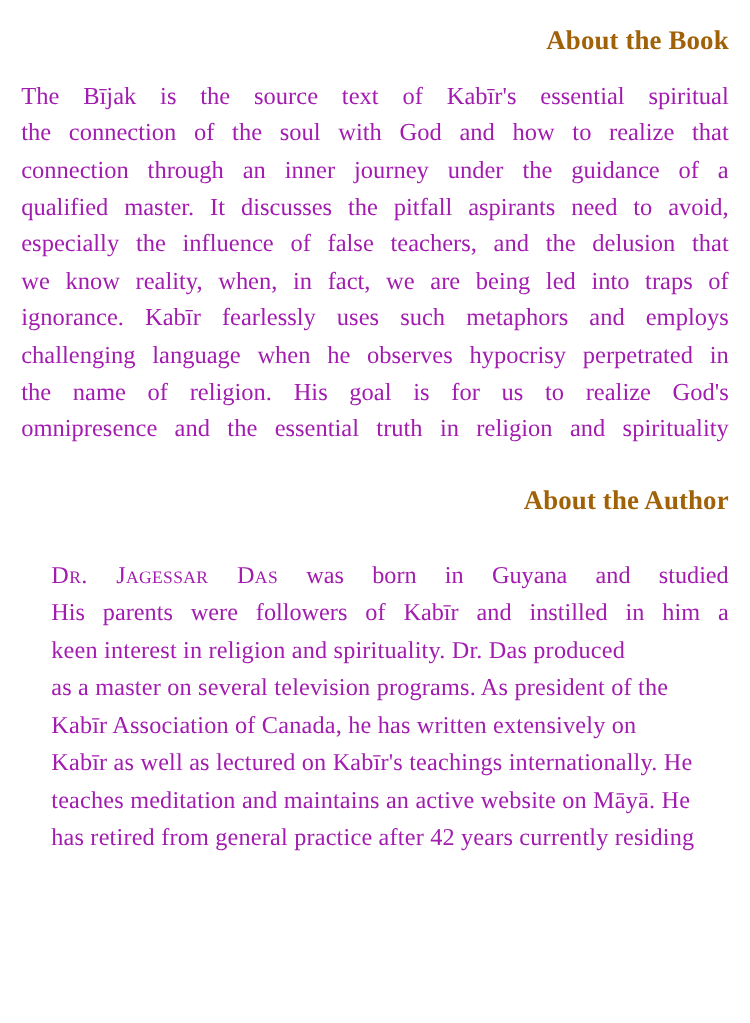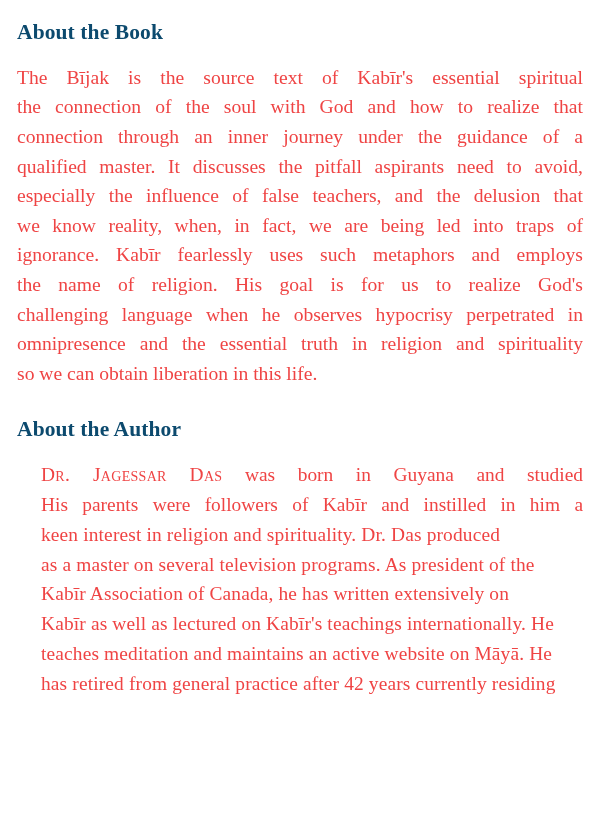--- a/index.html
+++ b/index.html
@@ -17,45 +17,45 @@
 
   .page {
     position: relative;
     width: 600px;
     height: 818px;
     box-sizing: border-box;
     padding: 0 17px 0 17px;
   }
 
   .section-heading {
-    text-align: left;
+    text-align: right;
     font-weight: bold;
     font-size: 21.5px;
     letter-spacing: 0.1px;
-    color: #0c4a6e;
+    color: #a16207;
     line-height: 1.0;
   }
 
   #heading-book {
     padding-top: 8px;
     margin-bottom: 19px;
   }
 
   #heading-author {
     padding-top: 0px;
     margin-top: 31px;
-    margin-bottom: 19px;
+    margin-bottom: 35px;
   }
 
   .body-block {
     font-size: 19.6px;
     line-height: 29.6px;
     text-align: justify;
     text-justify: inter-word;
-    color: #ef4444;
+    color: #a21caf;
   }
 
   
   .tline {
     display: block;
     text-align: justify;
     text-align-last: justify;
     white-space: pre-wrap;
   }
   .tline.last {
@@ -92,24 +92,23 @@
   <h1 class="section-heading" id="heading-book">About the Book</h1>
 
   <div class="body-block" id="about-book-body">
     <span class="tline">The Bījak is the source text of Kabīr's essential spiritual</span>
     <span class="tline">the connection of the soul with God and how to realize that</span>
     <span class="tline">connection through an inner journey under the guidance of a</span>
     <span class="tline">qualified master. It discusses the pitfall aspirants need to avoid,</span>
     <span class="tline">especially the influence of false teachers, and the delusion that</span>
     <span class="tline">we know reality, when, in fact, we are being led into traps of</span>
     <span class="tline">ignorance. Kabīr fearlessly uses such metaphors and employs</span>
+    <span class="tline">challenging language when he observes hypocrisy perpetrated in</span>
     <span class="tline">the name of religion. His goal is for us to realize God's</span>
-    <span class="tline">challenging language when he observes hypocrisy perpetrated in</span>
     <span class="tline">omnipresence and the essential truth in religion and spirituality</span>
-    <span class="tline last">so we can obtain liberation in this life.</span>
   </div>
 
   <h1 class="section-heading" id="heading-author">About the Author</h1>
 
   <div class="body-block" id="about-author-body">
     <span class="tline"><span class="smallcaps">Dr. Jagessar Das</span><span> was born in Guyana and studied</span></span>
     <span class="tline">His parents were followers of Kabīr and instilled in him a</span>
     <span class="tline loose">keen interest in religion and spirituality. Dr. Das produced</span>
     <span class="tline loose">as a master on several television programs. As president of the</span>
     <span class="tline loose">Kabīr Association of Canada, he has written extensively on</span>

